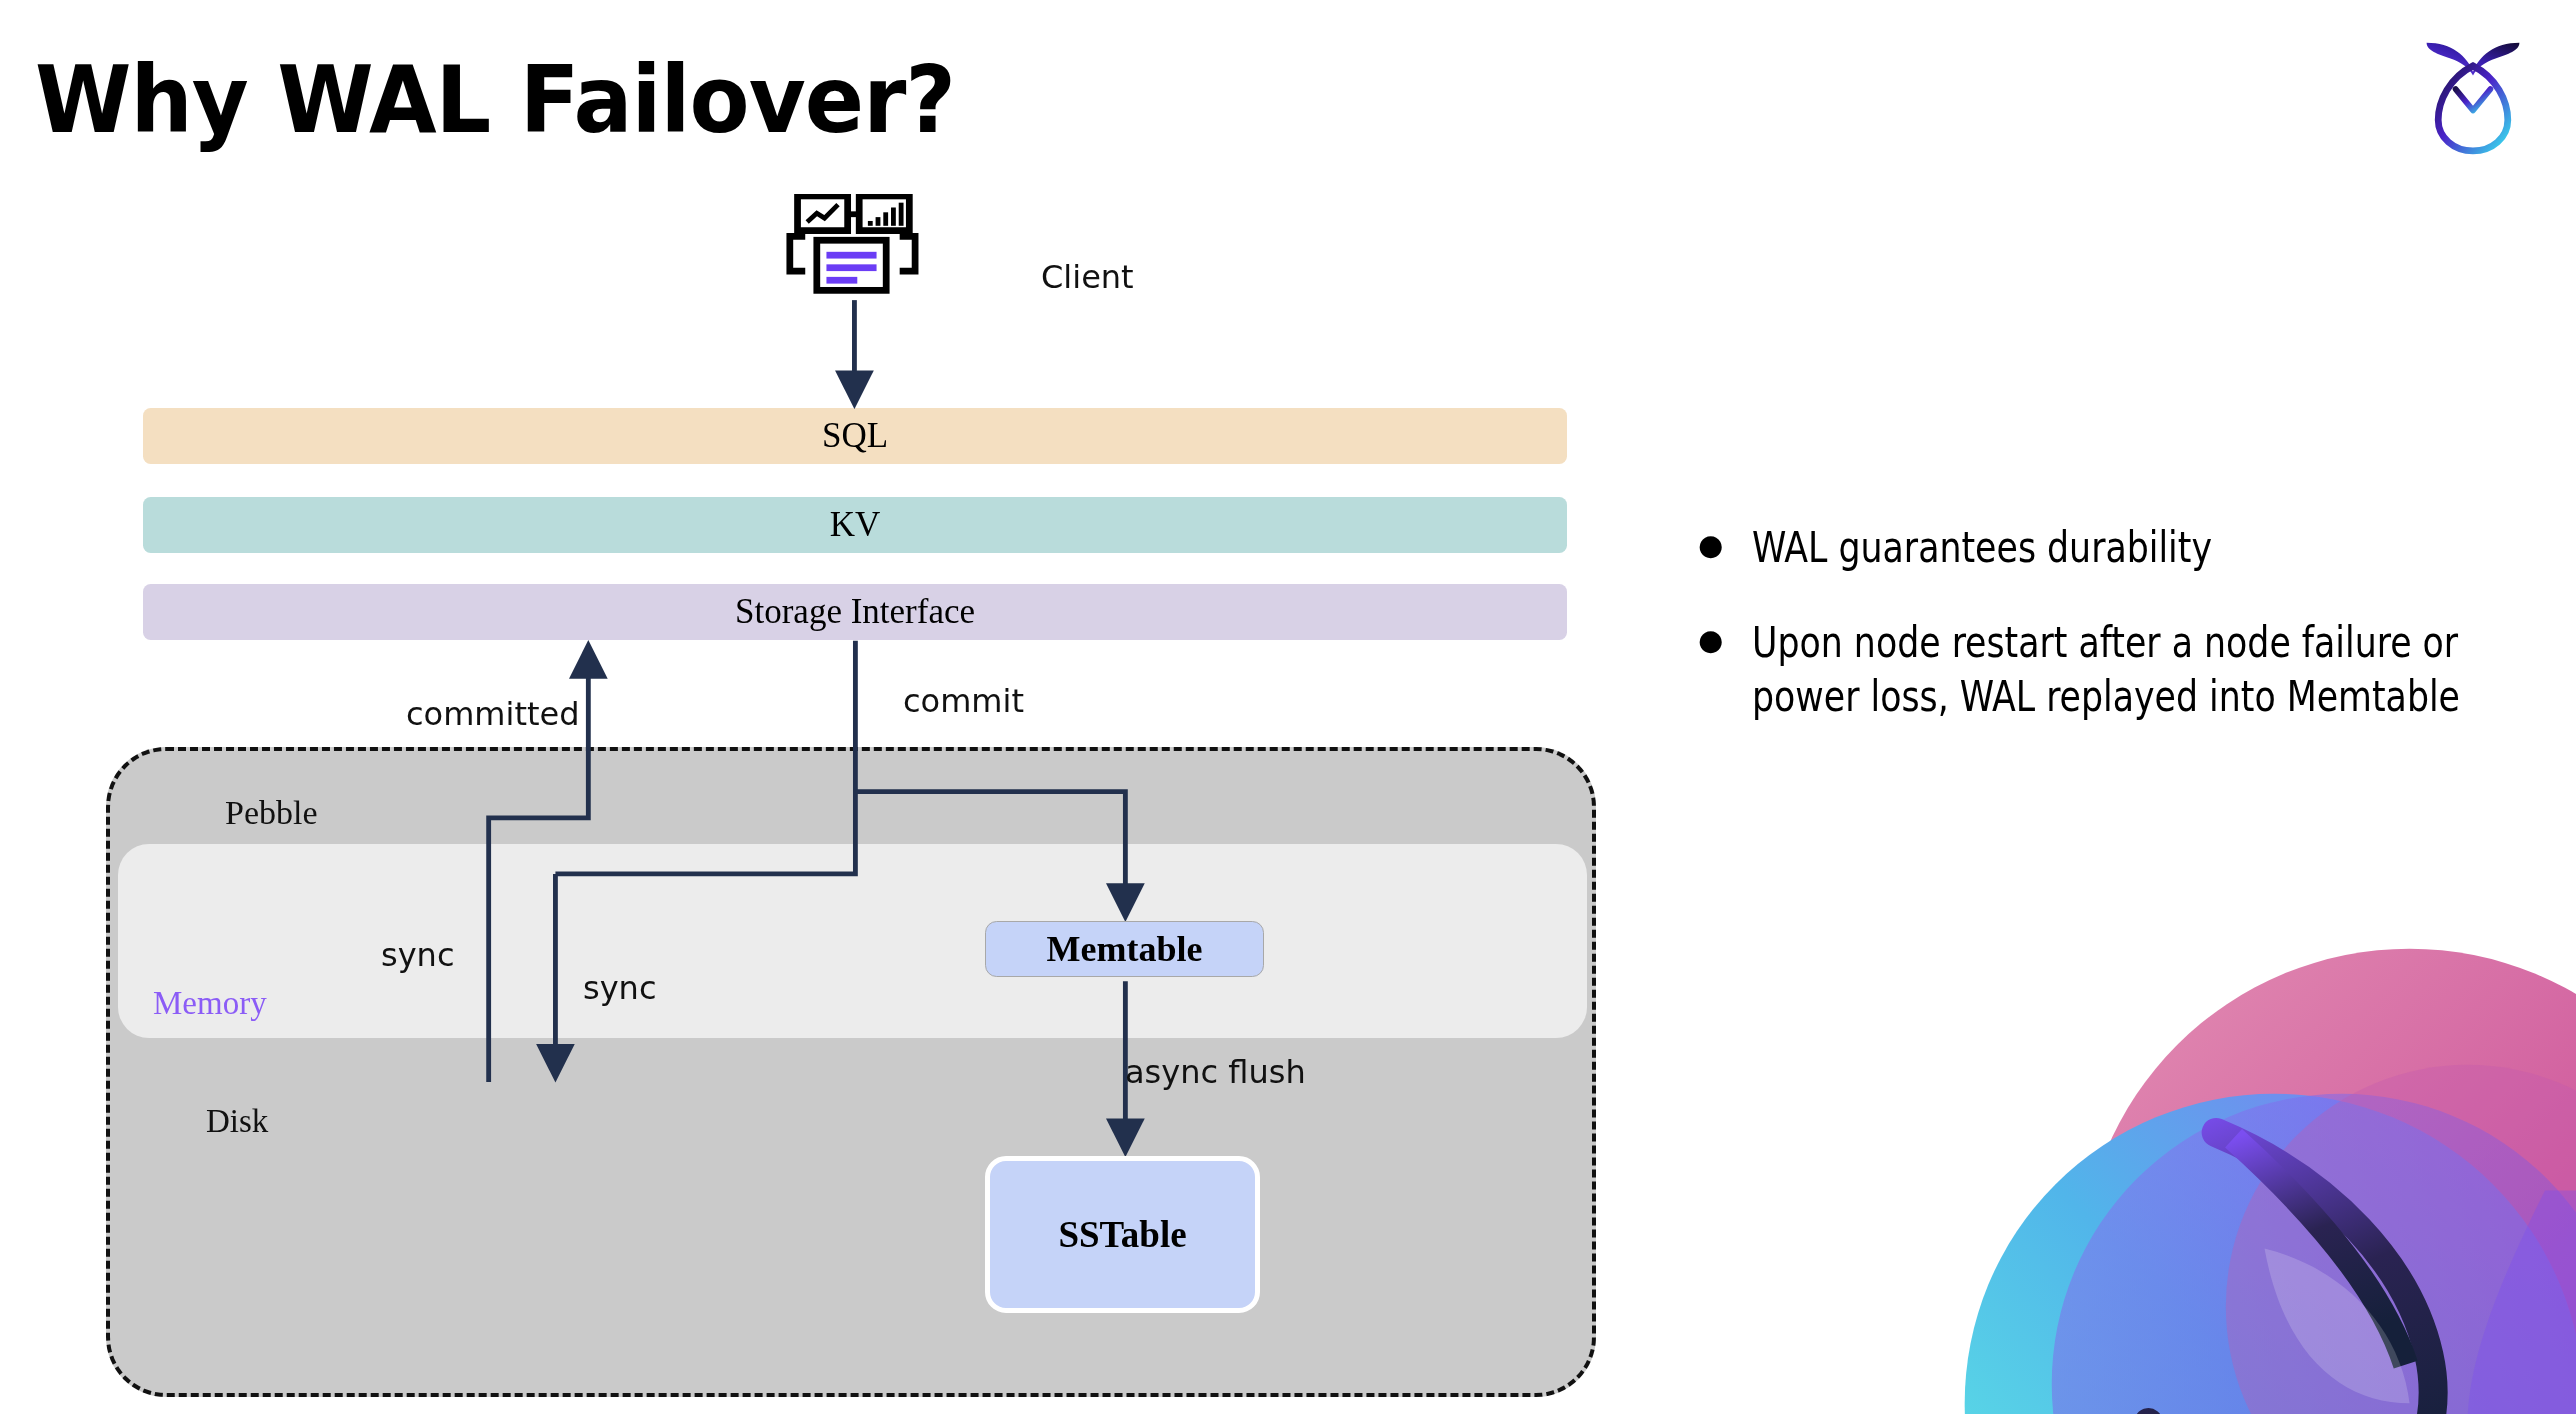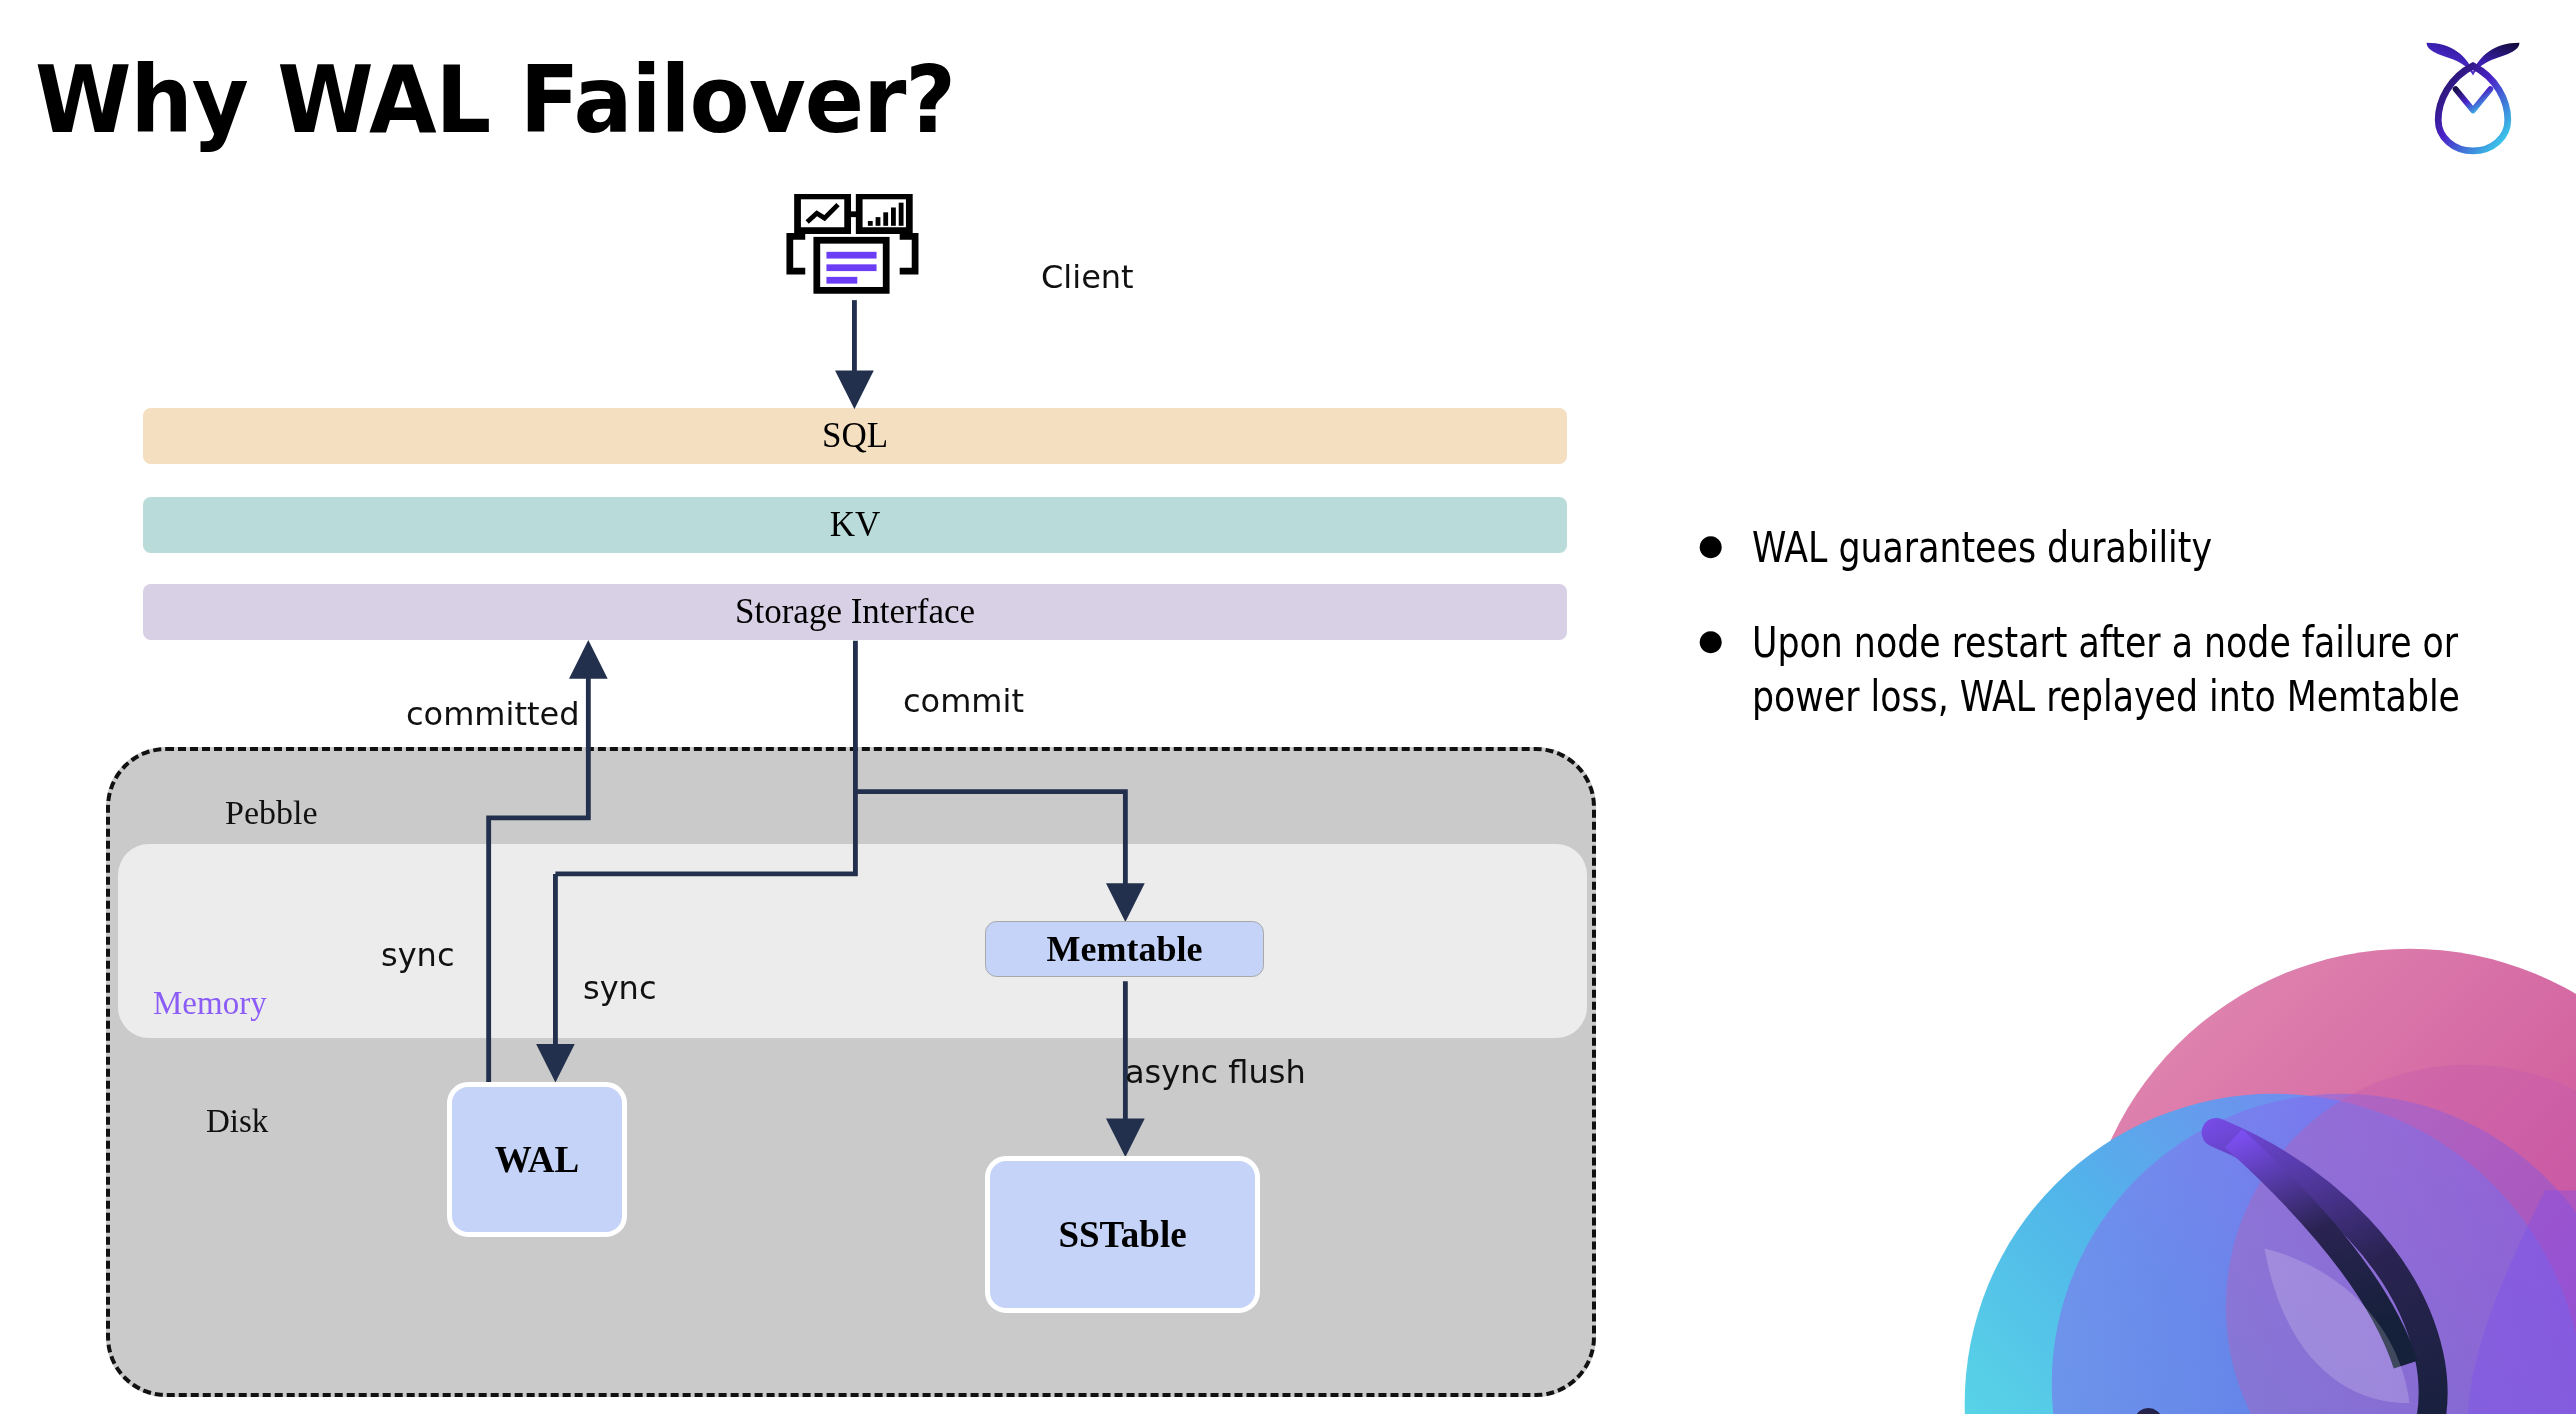--- a/index.html
+++ b/index.html
@@ -246,23 +246,20 @@
 
       <path d="M505,1118 L505,845 L608,845 L608,668" marker-end="url(#arrow)"></path>
 
       <path d="M1163,1014 L1163,1189" marker-end="url(#arrow)"></path>
     </g>
   </svg>
 
   <div class="node-box" id="node-memtable">
     <span>Memtable</span>
   </div>
-  <div class="node-box" id="node-wal">
-    <span>WAL</span>
-  </div>
   <div class="node-box" id="node-sstable">
     <span>SSTable</span>
   </div>
 
   <div class="flow-label" id="label-committed">committed</div>
   <div class="flow-label" id="label-commit">commit</div>
   <div class="flow-label" id="label-sync-left">sync</div>
   <div class="flow-label" id="label-sync-right">sync</div>
   <div class="flow-label" id="label-async-flush">async flush</div>
 

